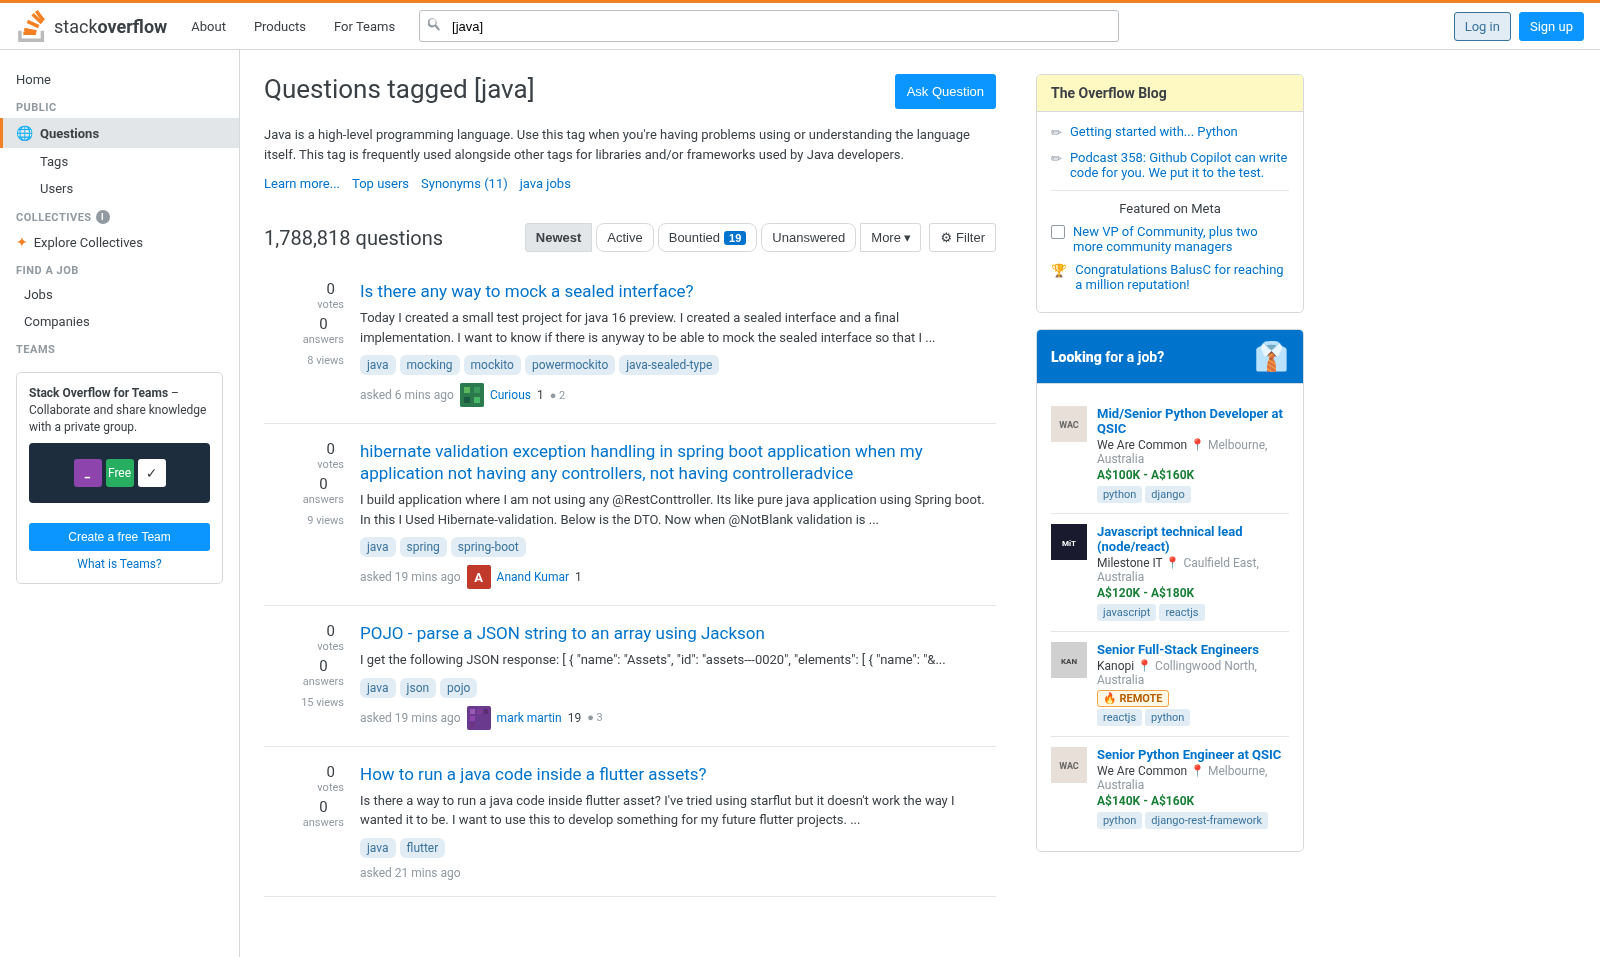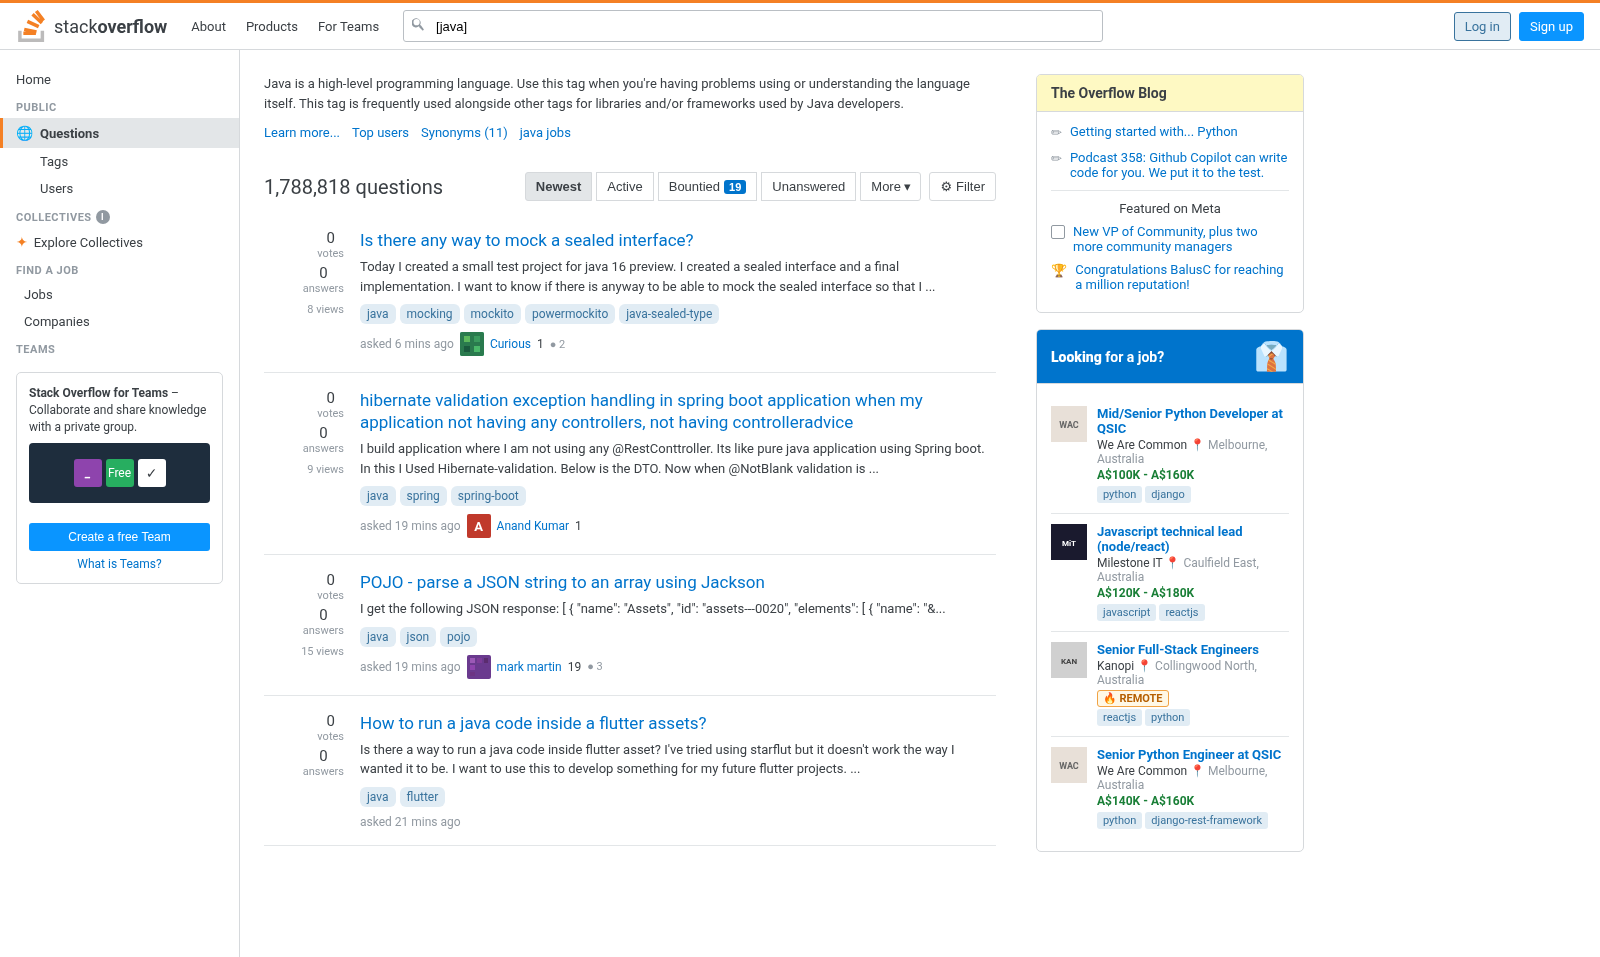--- a/index.html
+++ b/index.html
@@ -39,21 +39,21 @@
     #main { flex: 1; padding: 24px 24px 24px 24px; max-width: 780px; }
     .page-header { display: flex; align-items: flex-start; justify-content: space-between; margin-bottom: 16px; }
     .page-title { font-size: 26px; font-weight: 400; color: #3b4045; }
     .ask-btn { padding: 10px 12px; background: #0a95ff; color: #fff; border: none; border-radius: 3px; font-size: 13px; cursor: pointer; white-space: nowrap; }
     .tag-description { font-size: 13px; color: #3b4045; margin-bottom: 12px; line-height: 1.5; }
     .tag-links { display: flex; gap: 12px; margin-bottom: 32px; }
     .tag-link { color: #0074cc; font-size: 13px; text-decoration: none; cursor: pointer; }
     .questions-bar { display: flex; align-items: center; justify-content: space-between; margin-bottom: 12px; }
     .questions-count { font-size: 20px; font-weight: 400; color: #3b4045; }
     .filter-tabs { display: flex; align-items: center; gap: 4px; }
-    .tab-btn { padding: 6px 10px; border: 1px solid #d6d9dc; background: #fff; color: #3b4045; font-size: 13px; cursor: pointer; border-radius: 0; }
+    .tab-btn { padding: 6px 10px; border: 1px solid #d6d9dc; background: #fff; color: #3b4045; font-size: 13px; cursor: pointer; border-radius: 8px; }
     .tab-btn:first-child { border-radius: 3px 0 0 3px; }
     .tab-btn.active { background: #e3e6e8; border-color: #d6d9dc; font-weight: 700; }
     .tab-btn-bountied { display: flex; align-items: center; gap: 4px; }
     .bountied-badge { background: #0074cc; color: #fff; border-radius: 3px; padding: 1px 5px; font-size: 11px; font-weight: 700; }
     .tab-btn-more { border-radius: 0 3px 3px 0; display: flex; align-items: center; gap: 3px; }
     .filter-btn { display: flex; align-items: center; gap: 4px; padding: 6px 10px; border: 1px solid #d6d9dc; background: #fff; color: #3b4045; font-size: 13px; cursor: pointer; border-radius: 3px; margin-left: 4px; }
 
     
     .question-item { display: flex; gap: 16px; padding: 16px 0; border-bottom: 1px solid #e3e6e8; }
     .question-stats { display: flex; flex-direction: column; align-items: flex-end; gap: 4px; min-width: 80px; flex-shrink: 0; }
@@ -109,21 +109,21 @@
 <body>
 
 <header id="header">
   <a id="logo" href="#">
     <svg id="logo-icon" viewBox="0 0 32 37" fill="none" xmlns="http://www.w3.org/2000/svg">
       <path d="M26 33v-9h4v13H0V24h4v9z" fill="#bcbbbb"></path>
       <path d="M6.6 24.4l14.2 2.9.8-4-14.2-2.9zM9.8 15l13.1 6.1 1.7-3.7-13.1-6.1zM15.3 6.3l10.8 10.2 2.7-2.9L18 3.4zM22.6 0l-3.2 2.4 8.4 11.1 3.2-2.4zM6 29h14.5v-4H6z" fill="#f48024"></path>
     </svg>
     <span style="font-size:18px;color:#3b4045;">stack<strong>overflow</strong></span>
   </a>
-  <nav style="display:flex;gap:4px;">
+  <nav style="display:flex;gap:12px;">
     <a class="nav-link">About</a>
     <a class="nav-link">Products</a>
     <a class="nav-link">For Teams</a>
   </nav>
   <div id="search-bar">
     <span class="search-icon-wrap">
       <svg width="14" height="14" viewBox="0 0 18 18" fill="currentColor">
           <path d="M11.4 10h-.7l-.3-.3A5.9 5.9 0 1 0 9 11.4l.3.3v.7l4.6 4.5 1.4-1.4L11.4 10zm-5.5 0a4 4 0 1 1 0-8 4 4 0 0 1 0 8z"></path>
         </svg>
     </span>
@@ -167,20 +167,24 @@
         <div style="background:#8e44ad;width:28px;height:28px;border-radius:3px;display:flex;align-items:center;justify-content:center;font-size:12px;color:#fff;font-weight:700;">_</div>
         <div style="background:#27ae60;width:28px;height:28px;border-radius:3px;display:flex;align-items:center;justify-content:center;font-size:12px;color:#fff;">Free</div>
         <div style="background:#fff;width:28px;height:28px;border-radius:3px;display:flex;align-items:center;justify-content:center;font-size:14px;">✓</div>
       </div>
       <button class="btn-create-team">Create a free Team</button>
       <a class="what-teams">What is Teams?</a>
     </div>
   </aside>
 
   <main id="main">
+    <div class="page-header">
+      <h1 class="page-title">Questions tagged [java]</h1>
+      <button class="ask-btn">Ask Question</button>
+    </div>
     <p class="tag-description">Java is a high-level programming language. Use this tag when you're having problems using or understanding the language itself. This tag is frequently used alongside other tags for libraries and/or frameworks used by Java developers.</p>
     <div class="tag-links">
       <a class="tag-link">Learn more...</a>
       <a class="tag-link">Top users</a>
       <a class="tag-link">Synonyms (11)</a>
       <a class="tag-link">java jobs</a>
     </div>
     <div class="questions-bar">
       <span class="questions-count">1,788,818 questions</span>
       <div class="filter-tabs">

